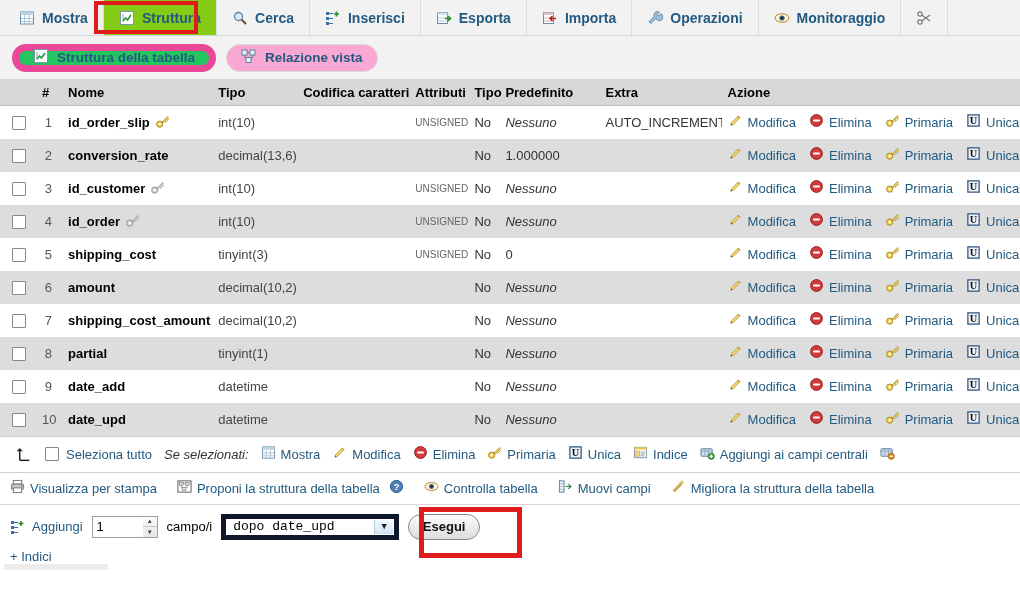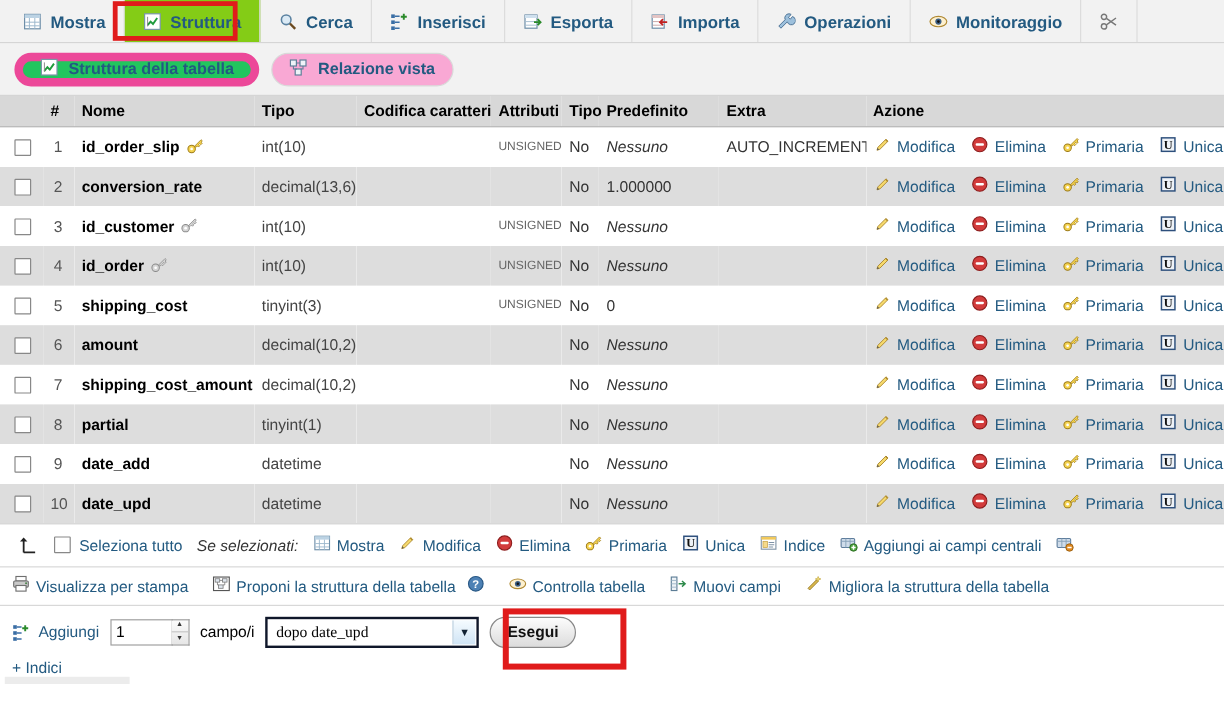--- a/index.html
+++ b/index.html
@@ -183,23 +183,23 @@
     background: linear-gradient(#fbfbfb,#e6e6e6);
     display:flex; flex-direction: column;
     margin-left: -1px;
     cursor: pointer;
   }
   .spinner span { flex:1; display:flex; align-items:center; justify-content:center; font-size:6px; color:#333; line-height:1; }
   .spinner span:first-child { border-bottom: 1px solid #c6c6c6; }
   .numgroup { display: flex; align-items: center; }
   #posselect {
     width: 178px; height: 26px;
-    border: 2px solid #0f172a;
+    border: 5px solid #0f172a;
     background: #fff;
-    font-family: Liberation Serif, serif;
+    font-family: Liberation Mono, monospace;
     font-size: 13px;
     display: flex; align-items: center;
     padding-left: 7px;
     position: relative;
     cursor: pointer;
     color: #000;
   }
   #posselect .arrowbox {
     position: absolute; right: 1px; top: 1px; bottom: 1px; width: 19px;
     background: linear-gradient(#f5fbff,#cfe4f5);

